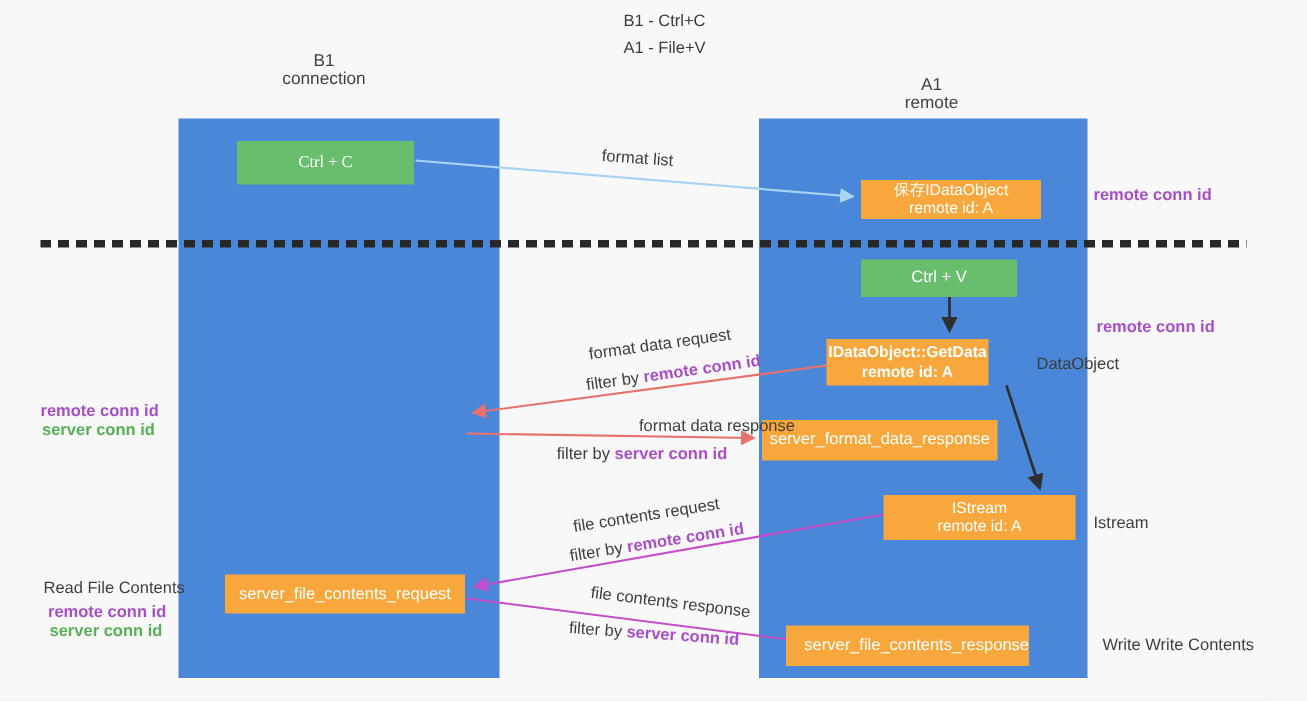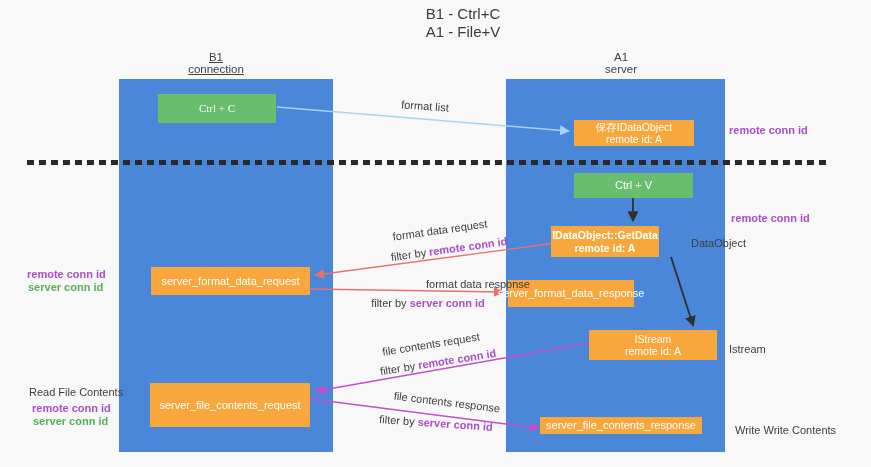--- a/index.html
+++ b/index.html
@@ -4,22 +4,22 @@
 <style>
   * { margin:0; padding:0; box-sizing:border-box; }
   html,body { background:#eee; }
   body { font-family:"Liberation Sans", sans-serif; }
   #canvas {
     position:relative; width:871px; height:467px;
     background:var(--bg,#f8f8f8); overflow:hidden;
     color:var(--text-dark,#3d3d3d);
   }
   .title {
-    position:absolute; left:463px; top:5px; transform:translateX(-50%);
-    text-align:center; font-size:15px; line-height:18px; color:#3b3b3b;
+    position:absolute; left:443px; top:5px; transform:translateX(-50%);
+    text-align:center; font-size:11px; line-height:18px; color:#3b3b3b;
   }
   .lifeline-header {
     position:absolute; transform:translateX(-50%); text-align:center;
     font-size:11.5px; line-height:11.5px; color:#404040;
   }
   .lifeline {
     position:absolute; top:79px; height:373px;
     background:var(--lifeline-blue,#4b87d8);
   }
   #lifeline-b1 { left:119px; width:214px; }
@@ -60,27 +60,27 @@
 </head>
 <body>
 
 <div id="canvas">
 
   <div class="title">
     <div>B1 - Ctrl+C</div>
     <div>A1 - File+V</div>
   </div>
 
-  <div class="lifeline-header" style="left:216px; top:52px;text-decoration:underline;">
+  <div class="lifeline-header" style="left:216px; top:36px;">
     <div>B1</div>
     <div>connection</div>
   </div>
   <div class="lifeline-header" style="left:621px; top:52px;">
     <div>A1</div>
-    <div>server</div>
+    <div>remote</div>
   </div>
 
   <div class="lifeline" id="lifeline-b1"></div>
   <div class="lifeline" id="lifeline-a1"></div>
 
   <div class="dashes"></div>
 
   <svg class="arrows" width="871" height="467">
     <defs>
       <marker id="mblue" viewBox="0 0 10 10" refX="8" refY="5" markerWidth="10" markerHeight="10" markerUnits="userSpaceOnUse" orient="auto">
@@ -107,47 +107,44 @@
 
   <div class="box green" style="left:158px; top:94px; width:118px; height:29px;font-family:Liberation Serif, serif;">
     <span>Ctrl + C</span>
   </div>
 
   <div class="box orange two" style="left:574px; top:120px; width:120px; height:26px;">
     <div>保存IDataObject</div>
     <div>remote id: A</div>
   </div>
 
-  <div class="box green" style="left:574px; top:173px; width:119px; height:25px;">
+  <div class="box green" style="left:574px; top:173px; width:104px; height:25px;">
     <span>Ctrl + V</span>
   </div>
 
   <div class="box orange two" style="left:551px; top:226px; width:108px; height:31px;font-weight:bold;">
     <div>IDataObject::GetData</div>
     <div>remote id: A</div>
   </div>
 
-  <div class="box orange" style="left:151px; top:267px; width:159px; height:28px;">
-    <span>server_format_data_request</span>
-  </div>
 
-  <div class="box orange" style="left:508px; top:280px; width:126px; height:27px;">
+  <div class="box orange" style="left:508px; top:280px; width:157px; height:27px;">
     <span>server_format_data_response</span>
   </div>
 
   <div class="box orange two" style="left:589px; top:330px; width:128px; height:30px;">
     <div>IStream</div>
     <div>remote id: A</div>
   </div>
 
-  <div class="box orange" style="left:150px; top:383px; width:160px; height:44px;">
+  <div class="box orange" style="left:150px; top:383px; width:160px; height:26px;">
     <span>server_file_contents_request</span>
   </div>
 
-  <div class="box orange" style="left:540px; top:417px; width:162px; height:17px;">
+  <div class="box orange" style="left:524px; top:417px; width:162px; height:27px;align-items:flex-end;">
     <span>server_file_contents_response</span>
   </div>
 
   <div class="flabel" style="left:425px; top:106px; --r:4deg;">format list</div>
 
   <div class="flabel" style="left:440px; top:230px; --r:-8deg;">format data request</div>
   <div class="flabel" style="left:449px; top:249px; --r:-8deg;">
     <span class="pfx">filter by</span><span class="purple">remote conn id</span>
   </div>
 

